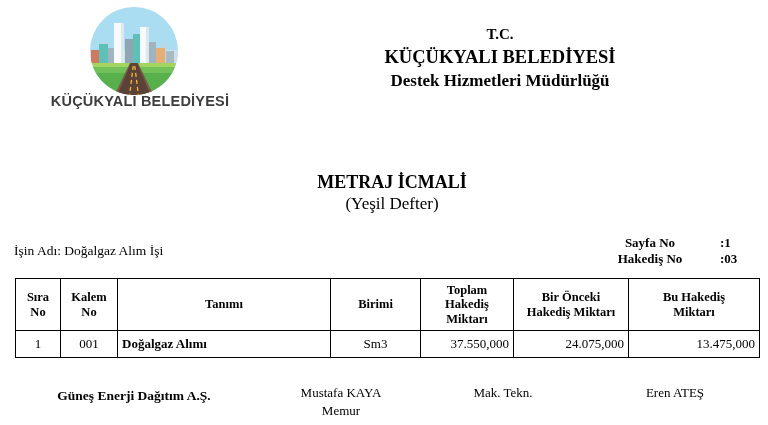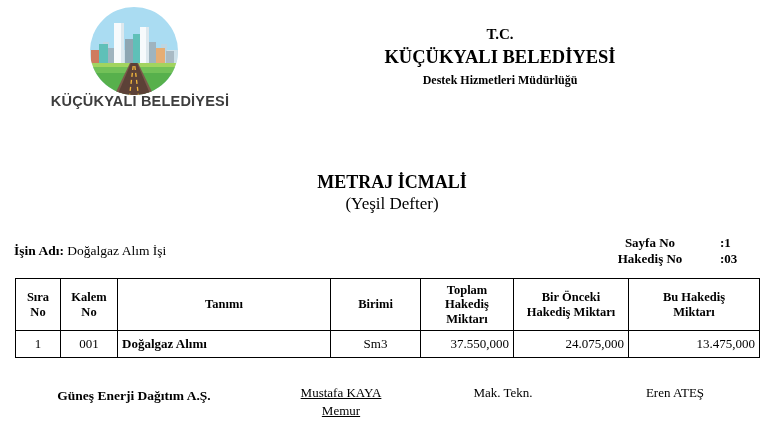--- a/index.html
+++ b/index.html
@@ -19,30 +19,30 @@
     text-align: center;
     font-family: "Liberation Sans", sans-serif;
     font-weight: 700; font-size: 14.5px; color: #3e3e3e;
     letter-spacing: 0.2px;
   }
 
   
   .letterhead { position: absolute; left: 280px; top: 24px; width: 440px; text-align: center; }
   .lh-line1 { font-weight: 700; font-size: 15px; line-height: 21px; }
   .lh-line2 { font-weight: 700; font-size: 18.5px; line-height: 24px; }
-  .lh-line3 { font-weight: 700; font-size: 12px; line-height: 23px; }
+  .lh-line3 { font-weight: 700; font-size: 17px; line-height: 23px; }
 
   
   .doc-title { position: absolute; left: 142px; top: 171px; width: 500px; text-align: center; }
   .doc-title-main { font-weight: 700; font-size: 18px; line-height: 22px; }
   .doc-title-sub { font-weight: 400; font-size: 17px; line-height: 21px; }
 
   
   .job-line { position: absolute; left: 14px; top: 243px; font-size: 13.5px; }
-  .job-label { font-weight: 700; text-align: center; }
+  .job-label { font-weight: 400; text-align: center; }
   .job-value { font-weight: 400; }
   .pageinfo { position: absolute; left: 588px; top: 235px; width: 172px; font-size: 13px; font-weight: 700; }
   .pageinfo-row { display: flex; line-height: 16px; }
   .pageinfo-label { flex: 1; text-align: center; padding-right: 8px; }
   .pageinfo-value { width: 40px; text-align: left; }
 
   
   table.metraj {
     position: absolute; left: 15px; top: 278px;
     width: 744px;
@@ -62,21 +62,21 @@
     font-size: 13px; height: 24px;
     vertical-align: middle; padding: 1px 4px;
   }
   td.c { text-align: center; }
   td.l { text-align: left; padding-left: 9px; font-weight: bold; }
   td.r { text-align: right; padding-right: 7px; }
 
   
   .sig { text-align: center; font-size: 13px; line-height: 18px; }
   .sig-company { position: absolute; left: 14px; top: 387px; width: 240px; font-weight: 700; font-size: 13.5px; }
-  .sig-2 { position: absolute; left: 280px; top: 384px; width: 122px; text-decoration: underline; }
+  .sig-2 { position: absolute; left: 280px; top: 384px; width: 122px; }
   .sig-3 { position: absolute; left: 442px; top: 384px; width: 122px; }
   .sig-4 { position: absolute; left: 614px; top: 384px; width: 122px; }
 </style>
 </head>
 <body>
 
 <svg class="logo-svg" viewBox="0 0 90 90" aria-hidden="true">
   <defs>
     <clipPath id="logoClip">
         <circle cx="45" cy="45" r="44"></circle>

